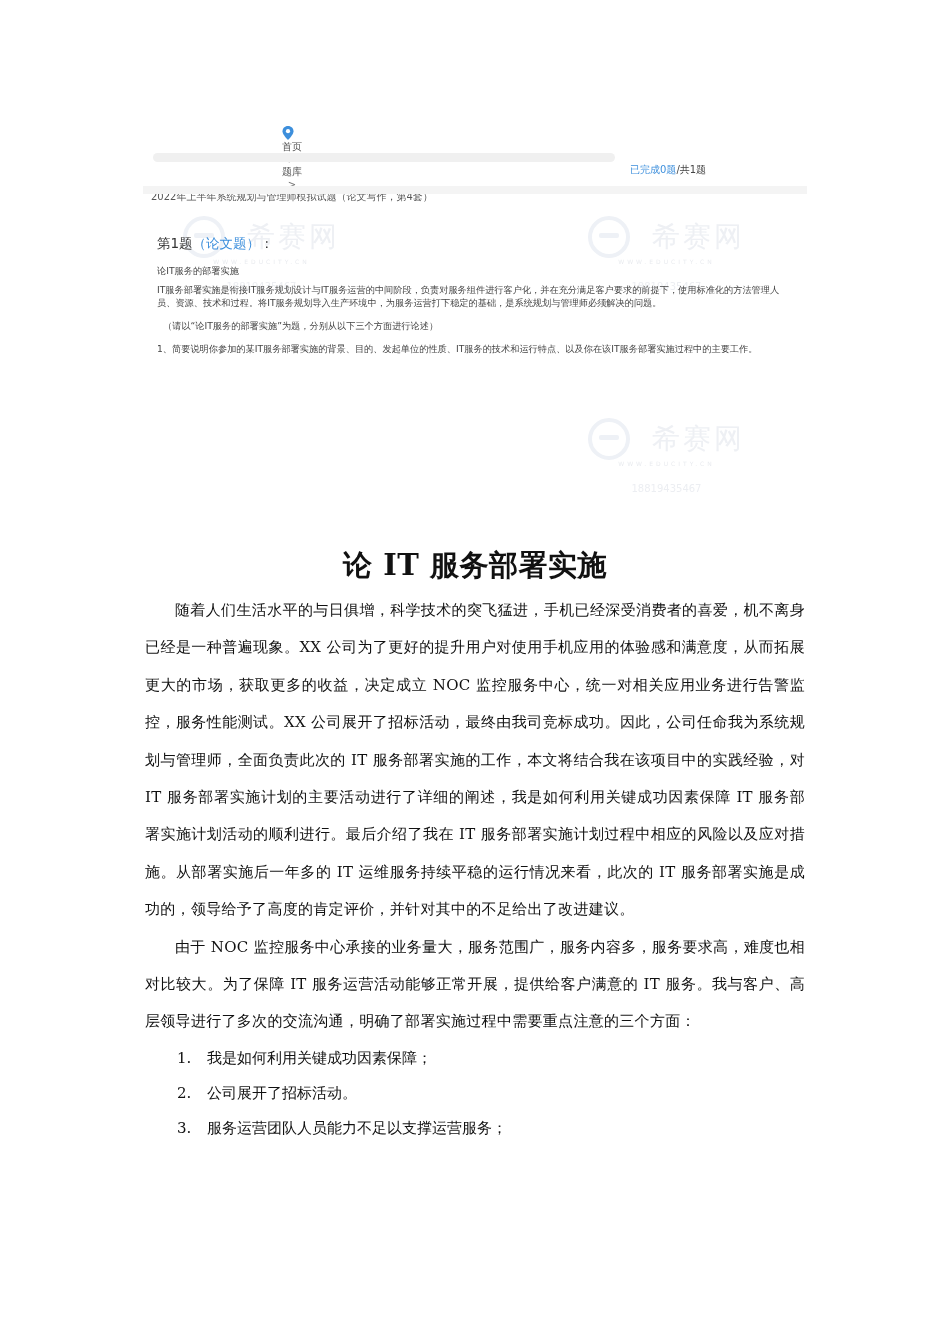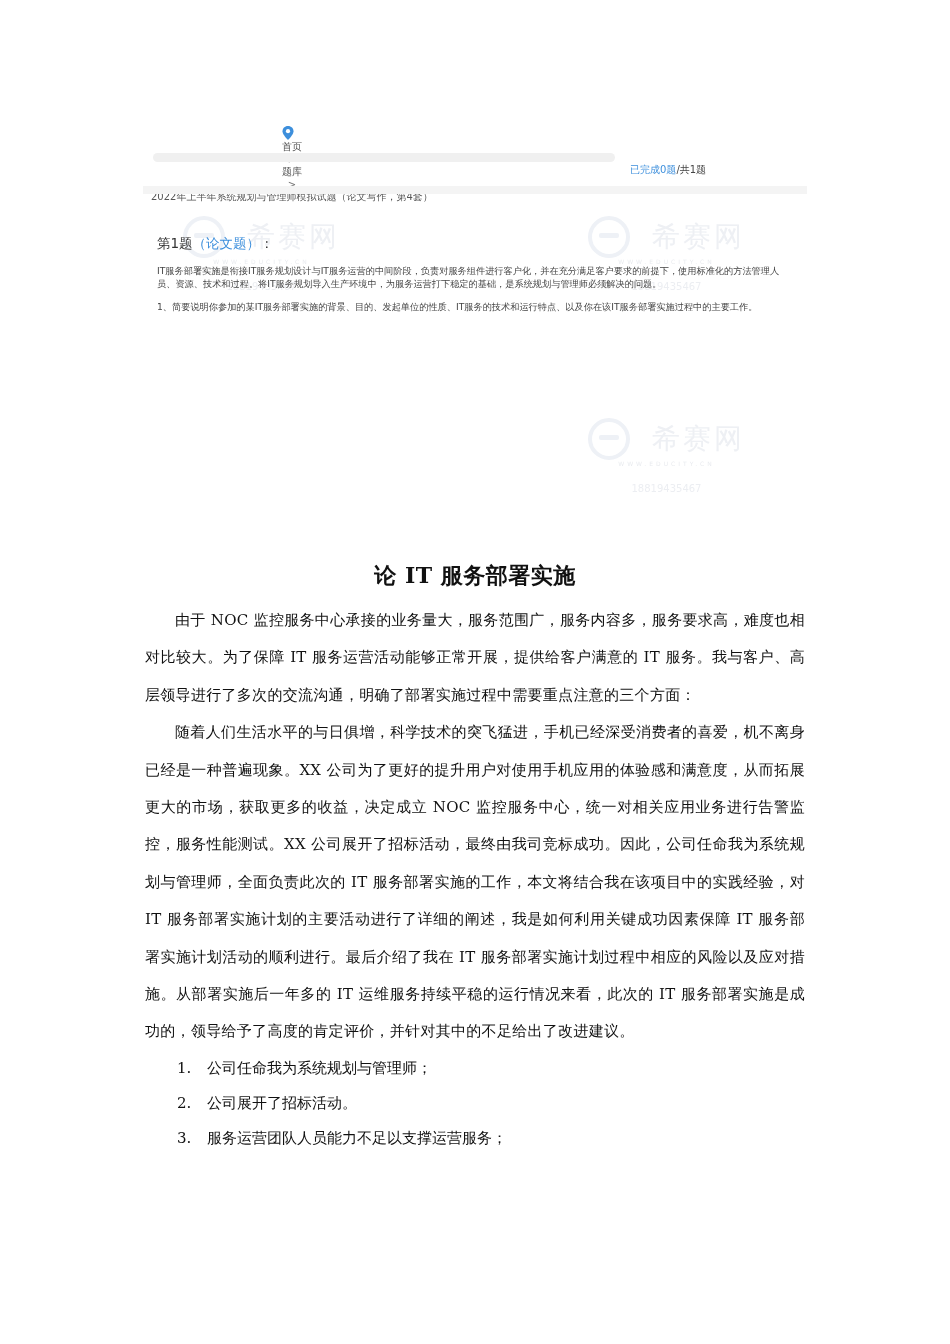--- a/index.html
+++ b/index.html
@@ -25,21 +25,21 @@
 
     .watermark { position: absolute; pointer-events: none; color: #eef0f4; text-align: center; }
     .wm-logo { font-size: 28px; letter-spacing: 3px; line-height: 30px; display: flex; align-items: center; gap: 22px; }
     .wm-circle { width: 34px; height: 34px; border: 4px solid #eef1f6; border-radius: 50%; position: relative; }
     .wm-circle::after { content: ""; position: absolute; left: 7px; top: 13px; width: 20px; height: 5px; background: #eef1f6; border-radius: 2px; }
     .wm-url { font-size: 6px; letter-spacing: 3px; color: #e9ebef; }
     .wm-phone { font-size: 10px; color: #eceef2; margin-top: 16px; }
 
     
     .essay { position: absolute; left: 145px; top: 540px; width: 660px; font-family: "DejaVu Serif", serif; color: #111; }
-    .essay-title { text-align: center; font-size: 22px; font-weight: bold; margin: 16px 0 8px 0; line-height: 38px; letter-spacing: 0.5px; }
+    .essay-title { text-align: center; font-size: 29px; font-weight: bold; margin: 6px 0 8px 0; line-height: 38px; letter-spacing: 0.5px; }
     .essay p { margin: 0; font-size: 15px; line-height: 37.4px; text-align: justify; text-indent: 2em; letter-spacing: 0.3px; }
     .essay ol { list-style: none; margin: 0; padding: 0; }
     .essay li { font-size: 15px; line-height: 35px; padding-left: 32px; display: flex; }
     .essay li .num { width: 30px; flex-shrink: 0; }
   </style>
 </head>
 <body>
 
 <div class="web-shot">
 
@@ -88,33 +88,35 @@
         <span>希赛网</span>
       </div>
     <div class="wm-url">WWW.EDUCITY.CN</div>
     <div class="wm-phone">18819435467</div>
   </div>
 
   <div class="q-area">
     <div class="q-heading">
       <span>第1题</span><span class="type">（论文题）</span><span>：</span>
     </div>
+    <div class="q-line">论IT服务的部署实施</div>
     <div class="q-block">IT服务部署实施是衔接IT服务规划设计与IT服务运营的中间阶段，负责对服务组件进行客户化，并在充分满足客户要求的前提下，使用标准化的方法管理人员、资源、技术和过程。将IT服务规划导入生产环境中，为服务运营打下稳定的基础，是系统规划与管理师必须解决的问题。</div>
+    <div class="q-hint">（请以“论IT服务的部署实施”为题，分别从以下三个方面进行论述）</div>
     <div class="q-block">1、简要说明你参加的某IT服务部署实施的背景、目的、发起单位的性质、IT服务的技术和运行特点、以及你在该IT服务部署实施过程中的主要工作。</div>
   </div>
 </div>
 
 <div class="essay">
   <h1 class="essay-title">论 IT 服务部署实施</h1>
+  <p>随着人们生活水平的与日俱增，科学技术的突飞猛进，手机已经深受消费者的喜爱，机不离身已经是一种普遍现象。XX 公司为了更好的提升用户对使用手机应用的体验感和满意度，从而拓展更大的市场，获取更多的收益，决定成立 NOC 监控服务中心，统一对相关应用业务进行告警监控，服务性能测试。XX 公司展开了招标活动，最终由我司竞标成功。因此，公司任命我为系统规划与管理师，全面负责此次的 IT 服务部署实施的工作，本文将结合我在该项目中的实践经验，对 IT 服务部署实施计划的主要活动进行了详细的阐述，我是如何利用关键成功因素保障 IT 服务部署实施计划活动的顺利进行。最后介绍了我在 IT 服务部署实施计划过程中相应的风险以及应对措施。从部署实施后一年多的 IT 运维服务持续平稳的运行情况来看，此次的 IT 服务部署实施是成功的，领导给予了高度的肯定评价，并针对其中的不足给出了改进建议。</p>
   <p>由于 NOC 监控服务中心承接的业务量大，服务范围广，服务内容多，服务要求高，难度也相对比较大。为了保障 IT 服务运营活动能够正常开展，提供给客户满意的 IT 服务。我与客户、高层领导进行了多次的交流沟通，明确了部署实施过程中需要重点注意的三个方面：</p>
-  <p>随着人们生活水平的与日俱增，科学技术的突飞猛进，手机已经深受消费者的喜爱，机不离身已经是一种普遍现象。XX 公司为了更好的提升用户对使用手机应用的体验感和满意度，从而拓展更大的市场，获取更多的收益，决定成立 NOC 监控服务中心，统一对相关应用业务进行告警监控，服务性能测试。XX 公司展开了招标活动，最终由我司竞标成功。因此，公司任命我为系统规划与管理师，全面负责此次的 IT 服务部署实施的工作，本文将结合我在该项目中的实践经验，对 IT 服务部署实施计划的主要活动进行了详细的阐述，我是如何利用关键成功因素保障 IT 服务部署实施计划活动的顺利进行。最后介绍了我在 IT 服务部署实施计划过程中相应的风险以及应对措施。从部署实施后一年多的 IT 运维服务持续平稳的运行情况来看，此次的 IT 服务部署实施是成功的，领导给予了高度的肯定评价，并针对其中的不足给出了改进建议。</p>
   <ol>
     <li>
         <span class="num">1.</span>
-        <span>公司任命我为系统规划与管理师；</span>
+        <span>我是如何利用关键成功因素保障；</span>
       </li>
     <li>
         <span class="num">2.</span>
         <span>公司展开了招标活动。</span>
       </li>
     <li>
         <span class="num">3.</span>
         <span>服务运营团队人员能力不足以支撑运营服务；</span>
       </li>
   </ol>

